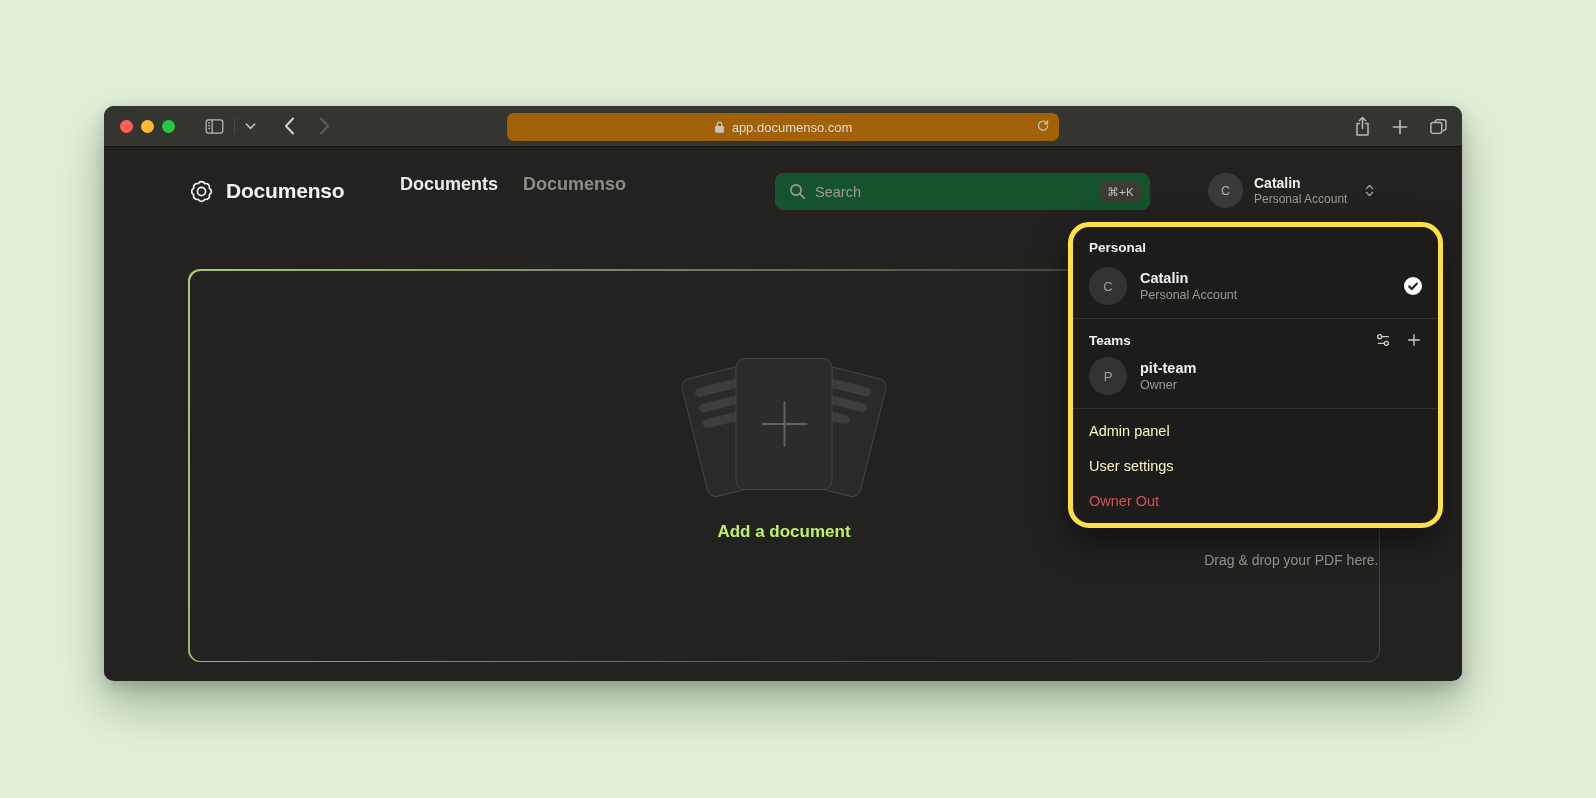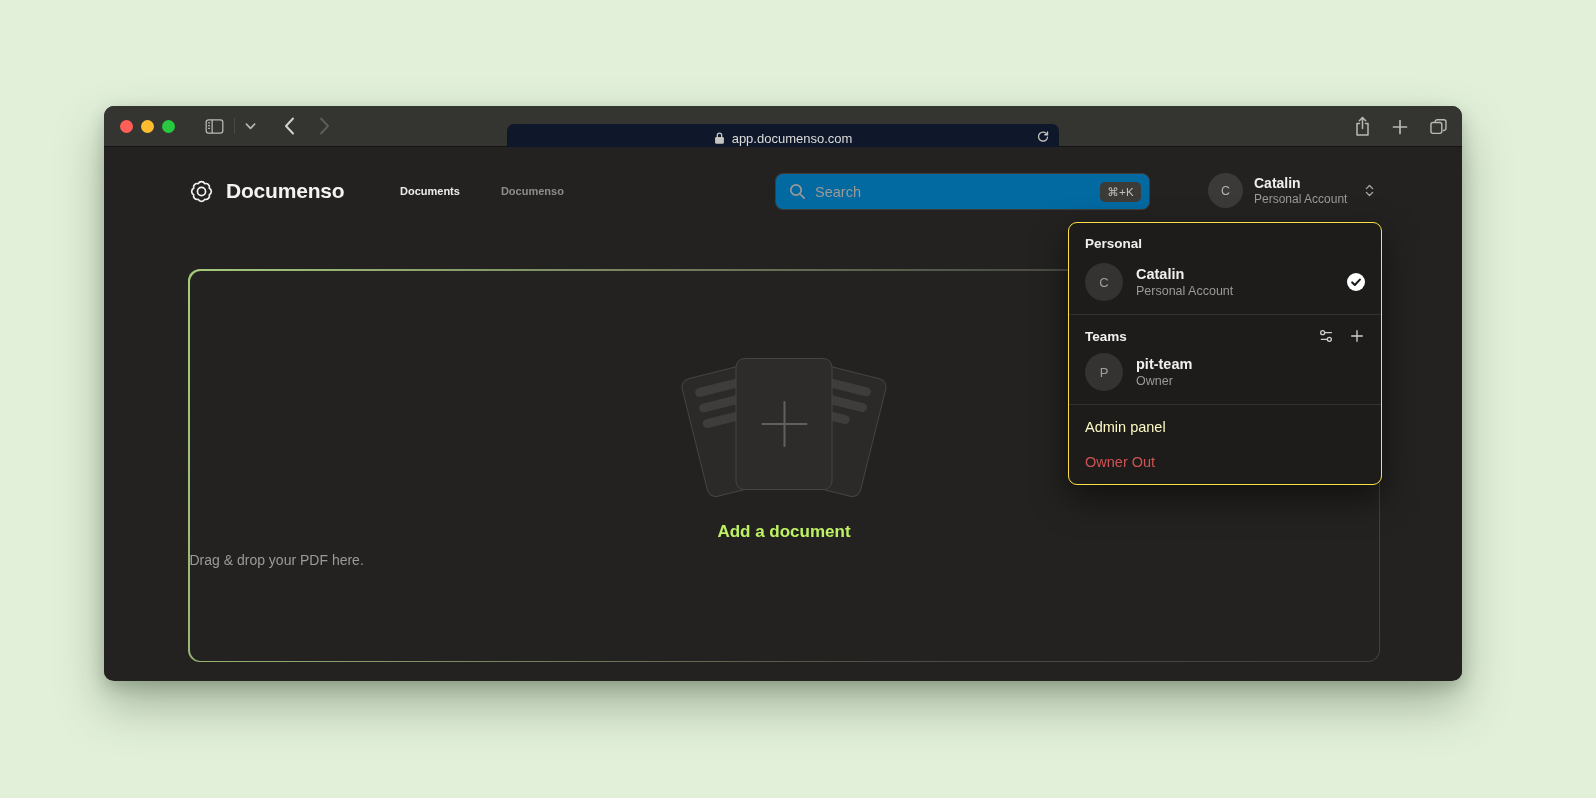--- a/index.html
+++ b/index.html
@@ -25,42 +25,42 @@
   .light { width:13px; height:13px; border-radius:50%; }
   .light.red { background:#ff5f57; }
   .light.yellow { background:#febc2e; }
   .light.green { background:#28c840; }
   .tb-controls { display:flex; align-items:center; margin-left:22px; color:#b9b8b4; }
   .tb-btn { display:flex; align-items:center; justify-content:center; padding:0 8px; height:28px; }
   .tb-sep { width:1px; height:16px; background:#4a4a45; margin:0 2px; }
   .tb-btn.dim { color:#5c5b56; }
   .tb-btn.bright { color:#d2d1cd; }
   .urlbar {
-    position:absolute; left:50%; top:18px; transform:translateX(-50%);
-    width:552px; height:28px; background:#0f172a; border-radius:7px;
+    position:absolute; left:50%; top:7px; transform:translateX(-50%);
+    width:552px; height:28px; background:#a16207; border-radius:7px;
     display:flex; align-items:center; justify-content:center;
     color:#dddcd9; font-size:13px; gap:7px;
   }
   .urlbar .refresh { position:absolute; right:9px; top:5px; color:#c2c1bd; }
   .tb-right { position:absolute; right:14px; top:0; height:41px; display:flex; align-items:center; gap:21px; color:#b9b8b4; }
 
   
   .content { position:relative; height:533px; background:#232220;padding-left:40px; }
 
   .brand { position:absolute; left:84px; top:27px; height:34px; display:flex; align-items:center; gap:11px; color:#f4f3f1; cursor:pointer; }
   .brand .wordmark { font-size:21px; font-weight:700; letter-spacing:-.2px; }
 
-  .nav { position:absolute; left:296px; top:27px; height:34px; display:flex; align-items:center; gap:41px; font-size:11px; font-weight:600; }
+  .nav { position:absolute; left:296px; top:27px; height:34px; display:flex; gap:25px; font-size:18px; font-weight:600; }
   .nav .nav-link { cursor:pointer; }
   .nav .active { color:#ececea; }
   .nav .inactive { color:#8d8c89; }
 
   .search {
     position:absolute; left:671px; top:26px; width:375px; height:37px;
-    background:#0369a1; border:1px solid #3e3d3a; border-radius:8px;
+    background:#14532d; border:1px solid #3e3d3a; border-radius:8px;
     display:flex; align-items:center; padding:0 8px 0 13px; gap:9px;
   }
   .search input {
     flex:1; background:transparent; border:none; outline:none;
     color:#d8d7d4; font-size:14.5px; font-family:"Liberation Sans", sans-serif;
   }
   .search input::placeholder { color:#9b9a97; }
   .search .kbd {
     background:#3c3b38; color:#c2c1be; border-radius:5px;
     font-size:11.5px; padding:3px 7px; letter-spacing:.3px;
@@ -92,26 +92,26 @@
   .card.left  { left:24px;  transform:rotate(-14deg); }
   .card.right { right:24px; transform:rotate(14deg); }
   .card .bar { height:9px; border-radius:5px; background:#3e3d3b; margin-bottom:7px; }
   .card .bar.b1 { width:62px; } .card .bar.b2 { width:62px; } .card .bar.b3 { width:48px; }
   .card.center {
     width:97px; height:132px; left:50%; top:5px; transform:translateX(-50%);
     background:#2d2c2b; z-index:2; display:flex; align-items:center; justify-content:center;
     color:#616060;
   }
   .dz-title { position:absolute; top:251px; width:100%; text-align:center; font-size:17px; font-weight:700; color:#bef264; }
-  .dz-sub   { position:absolute; top:281px; width:100%; text-align:left; font-size:14px; color:#9b9a97; }
+  .dz-sub   { position:absolute; top:281px; width:100%; text-align:right; font-size:14px; color:#9b9a97; }
 
   
   .dropdown {
-    position:absolute; left:964px; top:75px; width:314px;
-    background:#1d1c1b; border:1px solid #fde047; border-radius:9px;
+    position:absolute; left:964px; top:75px; width:375px;
+    background:#1d1c1b; border:5px solid #fde047; border-radius:21px;
     padding:5px; z-index:10; box-shadow:0 14px 34px rgba(0,0,0,.5);
   }
   .dd-label { padding:8px 11px 6px; font-size:13.5px; font-weight:700; color:#f0efed; }
   .dd-row { display:flex; align-items:center; gap:13px; padding:6px 11px 9px; border-radius:6px; cursor:pointer; }
   .dd-row .avatar { width:38px; height:38px; font-size:13px; background:#343331; color:#a09f9c; }
   .dd-row .nm { font-size:14.5px; font-weight:600; color:#f0efed; line-height:18px; }
   .dd-row .ds { font-size:12.5px; color:#9a9996; line-height:16px; }
   .dd-check { margin-left:auto; display:flex; }
   .dd-sep { height:1px; background:#31302e; margin:4px -5px; }
   .dd-teams-head { display:flex; align-items:center; padding:9px 11px 3px; }
@@ -311,17 +311,18 @@
         <span class="avatar">P</span>
         <span>
           <div class="nm">pit-team</div>
           <div class="ds">Owner</div>
         </span>
       </div>
 
       <div class="dd-sep"></div>
 
       <div class="dd-item">Admin panel</div>
+      <div class="dd-item">User settings</div>
       <div class="dd-item danger">Owner Out</div>
     </div>
 
   </div>
 </div>
 
 </body></html>

